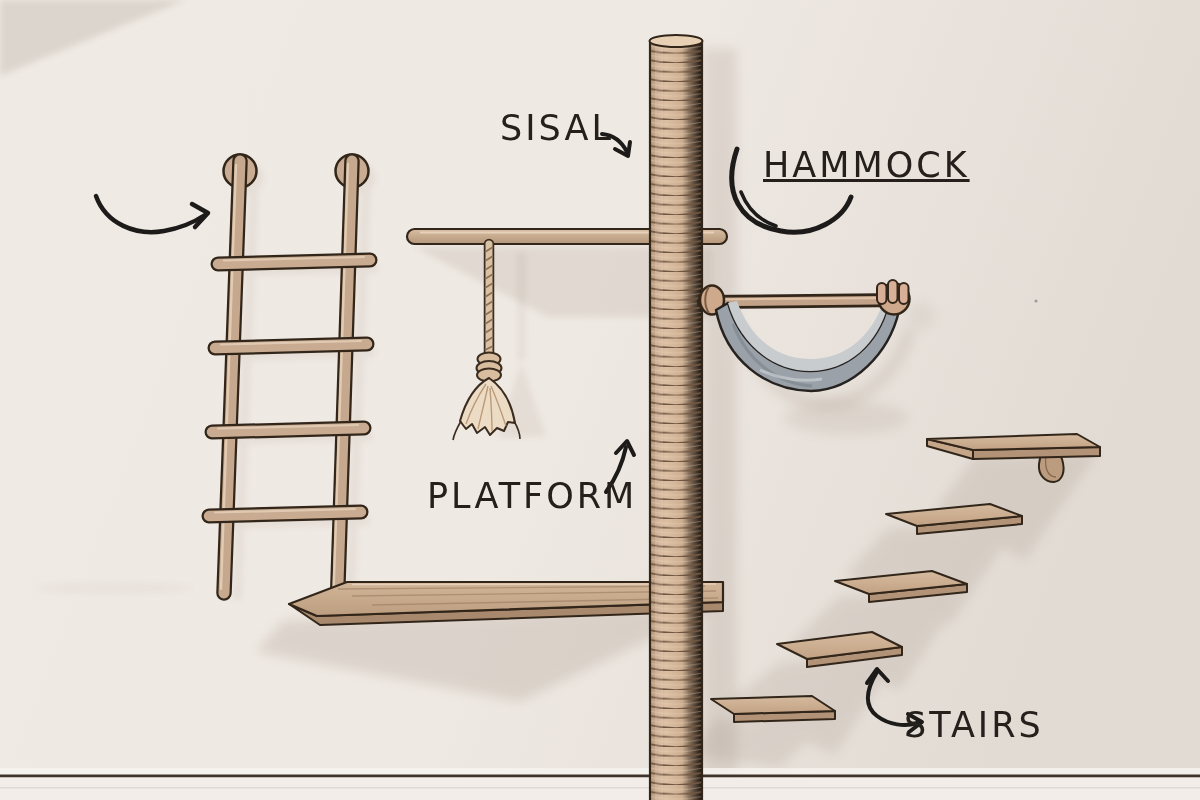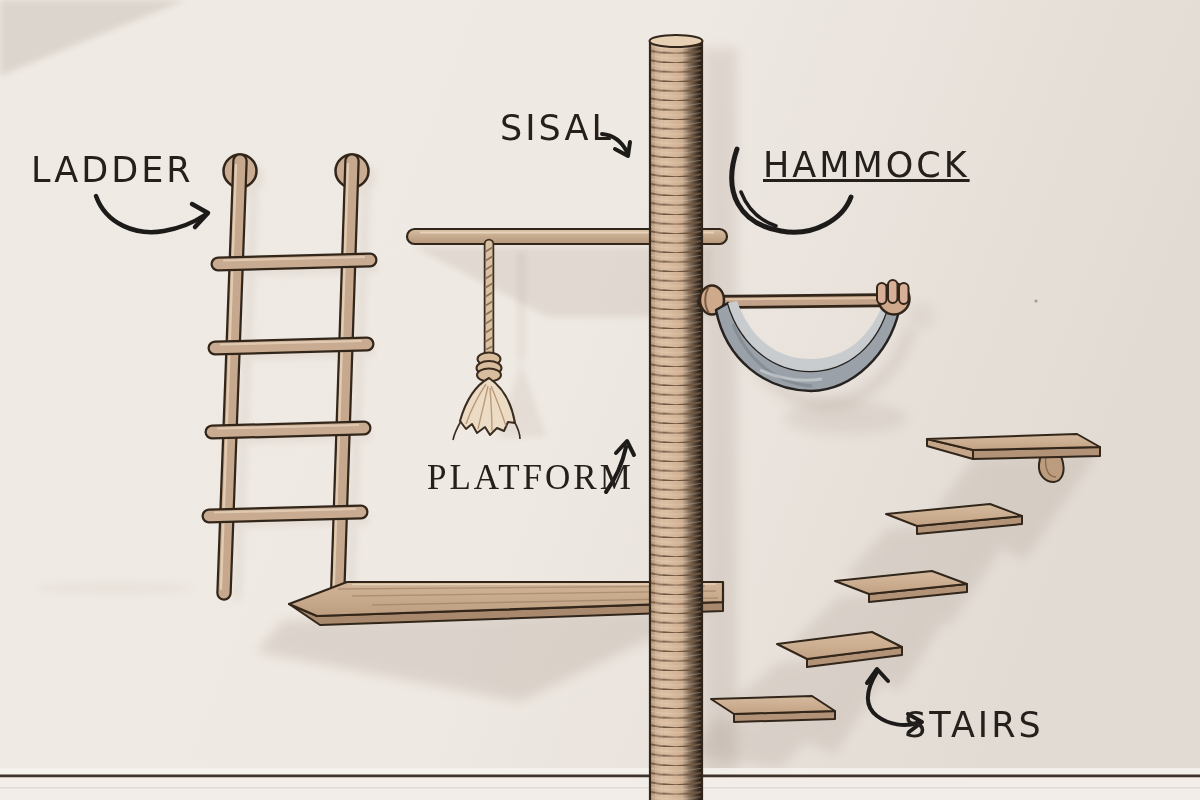--- a/index.html
+++ b/index.html
@@ -243,25 +243,24 @@
       <path d="M616,453 L627,441 L634,455"></path>
     </g>
     <g stroke-width="4">
       <path d="M877,672 C866,690 864,706 877,716 C889,725 905,727 917,723"></path>
       <path d="M867,683 L877,669 L888,681"></path>
       <path d="M908,714 L922,722 L909,732"></path>
     </g>
   </g>
 </svg>
 
-<div class="label" style="left:31px;top:150px;">LADDER</div>
 
 <div class="label label-lines" style="left:472px;top:107px;width:170px;">
   <div class="line">SISAL</div>
 </div>
 
 <div class="label" style="left:763px;top:145px;text-decoration:underline;">HAMMOCK</div>
 
-<div class="label" style="left:427px;top:458px;font-family:Liberation Serif, serif;">PLATFORM</div>
+<div class="label" style="left:427px;top:476px;">PLATFORM</div>
 
 <div class="label" style="left:904px;top:705px;">STAIRS</div>
 
 </div>
 
 </body></html>

